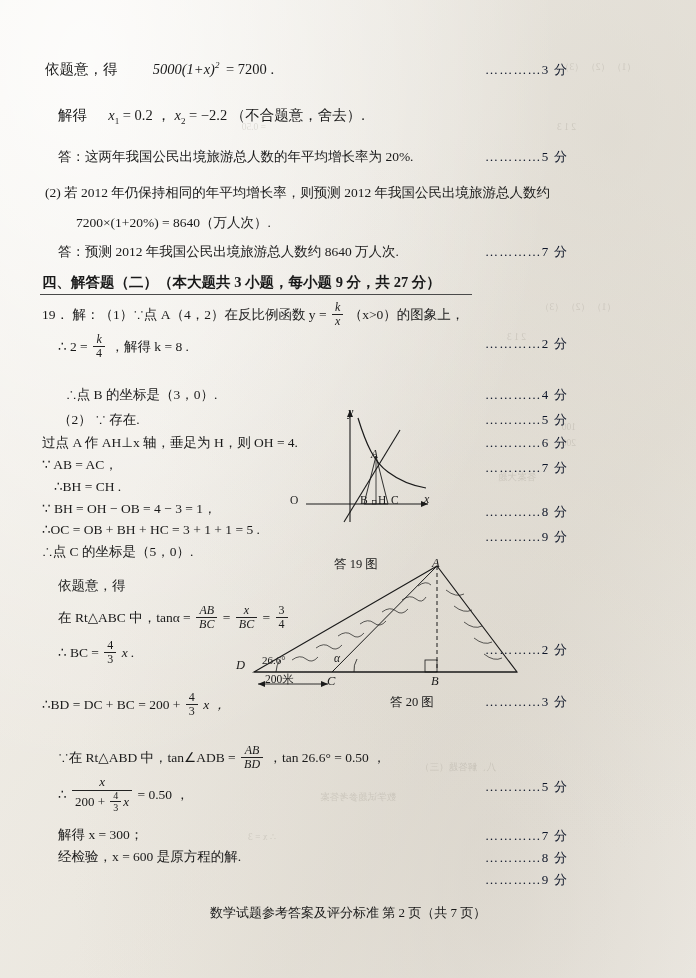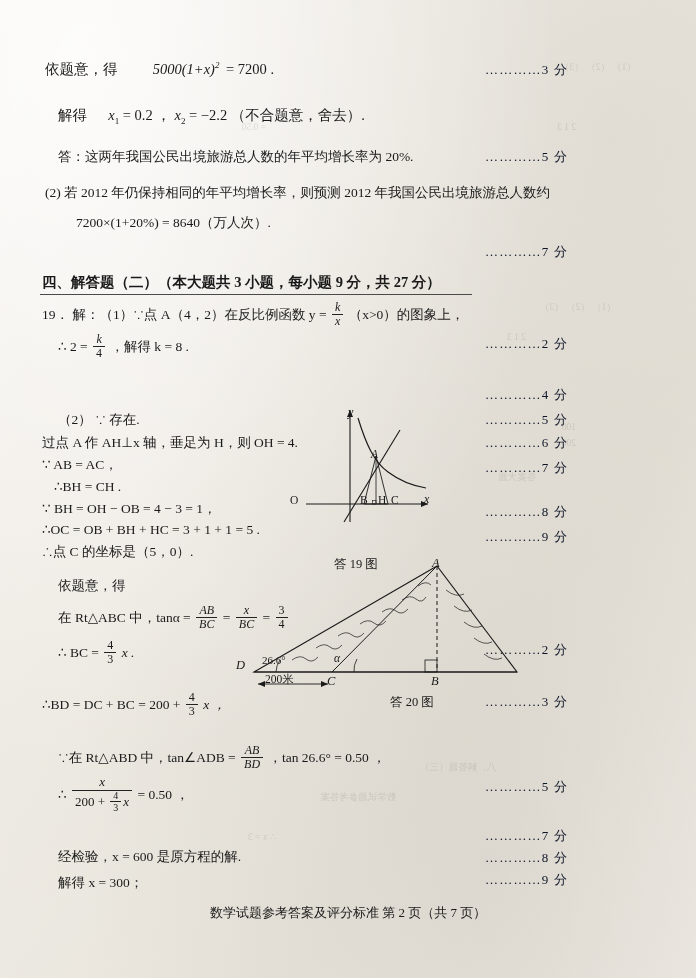--- a/index.html
+++ b/index.html
@@ -94,20 +94,21 @@
     <span class="it">x</span><span class="sub">2</span>
     <span>= −2.2   （不合题意，舍去）.</span>
   </div>
 
   <div class="line fs13" style="left:58px;top:148px;">答：这两年我国公民出境旅游总人数的年平均增长率为 20%.</div>
   <div class="dots" style="left:485px;top:148px;">…………5 分</div>
 
   <div class="line fs13" style="left:45px;top:184px;">(2)  若 2012 年仍保持相同的年平均增长率，则预测 2012 年我国公民出境旅游总人数约</div>
   <div class="line fs13" style="left:76px;top:214px;">7200×(1+20%) = 8640（万人次）.</div>
 
+  <div class="line fs13" style="left:58px;top:243px;">答：预测 2012 年我国公民出境旅游总人数约 8640 万人次.</div>
   <div class="dots" style="left:485px;top:243px;">…………7 分</div>
 
   <div class="line fs14 b" style="left:42px;top:273px;">四、解答题（二）（本大题共 3 小题，每小题 9 分，共 27 分）</div>
   <div class="hr" style="left:40px;top:294px;width:432px;height:1.4px;"></div>
 
   <div class="line fs13" style="left:42px;top:302px;">
     <span>19． 解：（1）∵点 A（4，2）在反比例函数 y =</span>
     <span class="frac">
       <span class="num it">k</span>
       <span class="den it">x</span>
@@ -118,20 +119,21 @@
   <div class="line fs13" style="left:58px;top:334px;">
     <span>∴ 2 =</span>
     <span class="frac">
       <span class="num it">k</span>
       <span class="den">4</span>
     </span>
     <span>，解得  k = 8 .</span>
   </div>
   <div class="dots" style="left:485px;top:335px;">…………2 分</div>
 
+  <div class="line fs13" style="left:66px;top:386px;">∴点 B 的坐标是（3，0）.</div>
   <div class="dots" style="left:485px;top:386px;">…………4 分</div>
 
   <div class="line fs13" style="left:58px;top:411px;">（2） ∵ 存在.</div>
   <div class="dots" style="left:485px;top:411px;">…………5 分</div>
 
   <div class="line fs13" style="left:42px;top:434px;">过点 A 作 AH⊥x 轴，垂足为 H，则 OH = 4.</div>
   <div class="dots" style="left:485px;top:434px;">…………6 分</div>
 
   <div class="line fs13" style="left:42px;top:456px;">∵  AB = AC，</div>
   <div class="line fs13" style="left:42px;top:478px;margin-left:12px;">∴BH = CH .</div>
@@ -228,21 +230,21 @@
         <span class="frac" style="font-size:10px;">
           <span class="num">4</span>
           <span class="den">3</span>
         </span><span class="it">x</span>
       </span>
     </span>
     <span>= 0.50 ，</span>
   </div>
   <div class="dots" style="left:485px;top:778px;">…………5 分</div>
 
-  <div class="line fs13" style="left:58px;top:826px;margin-top:48px;">解得 x = 300；</div>
+  <div class="line fs13" style="left:58px;top:826px;">解得 x = 300；</div>
   <div class="dots" style="left:485px;top:827px;">…………7 分</div>
 
   <div class="line fs13" style="left:58px;top:848px;">经检验，x = 600 是原方程的解.</div>
   <div class="dots" style="left:485px;top:849px;">…………8 分</div>
 
   <div class="dots" style="left:485px;top:871px;">…………9 分</div>
 
   <div class="fig blur" style="left:232px;top:556px;">
     <svg width="290" height="140" viewBox="0 0 290 140">
 

